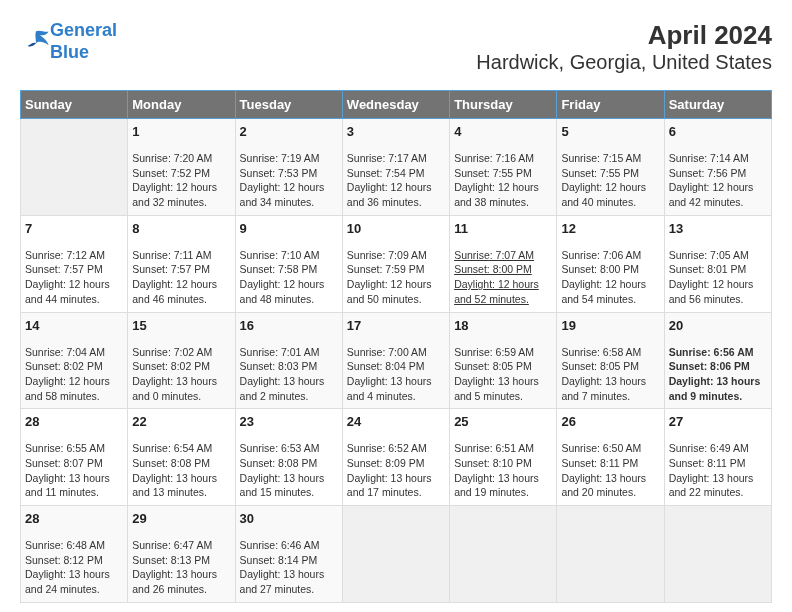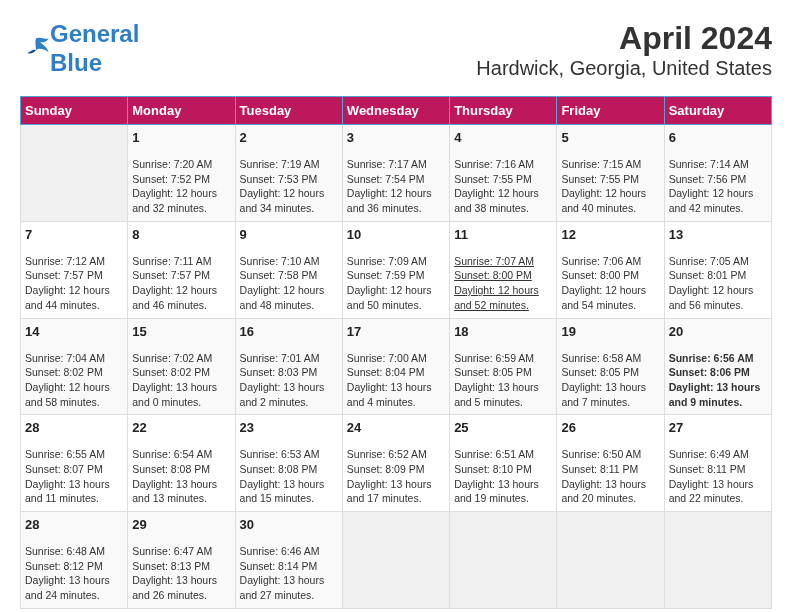--- a/index.html
+++ b/index.html
@@ -14,52 +14,52 @@
       display: flex;
       justify-content: space-between;
       align-items: flex-start;
       margin-bottom: 16px;
     }
     .logo {
       display: flex;
       align-items: center;
     }
     .logo-text {
-      font-size: 24px;
+      font-size: 18px;
       font-weight: bold;
       color: #1a4d8f;
       line-height: 1.2;
     }
     .logo-text span {
       color: #2e7eca;
     }
     .logo-bird {
       width: 28px;
       height: 28px;
       margin-left: 2px;
     }
     .title-block {
       text-align: right;
     }
     .calendar-title {
-      font-size: 32px;
+      font-size: 26px;
       font-weight: bold;
       color: #333;
     }
     .calendar-subtitle {
       font-size: 20px;
       color: #333;
     }
     table {
       width: 100%;
       border-collapse: collapse;
       font-size: 11px;
     }
     thead tr th {
-      background-color: #be185d;
+      background-color: #737373;
       color: #fff;
       padding: 6px 4px;
       text-align: left;
       font-size: 13px;
       font-weight: bold;
       border: 1px solid #5a9fd4;
     }
     tbody tr {
       border-bottom: 1px solid #ccc;
     }

